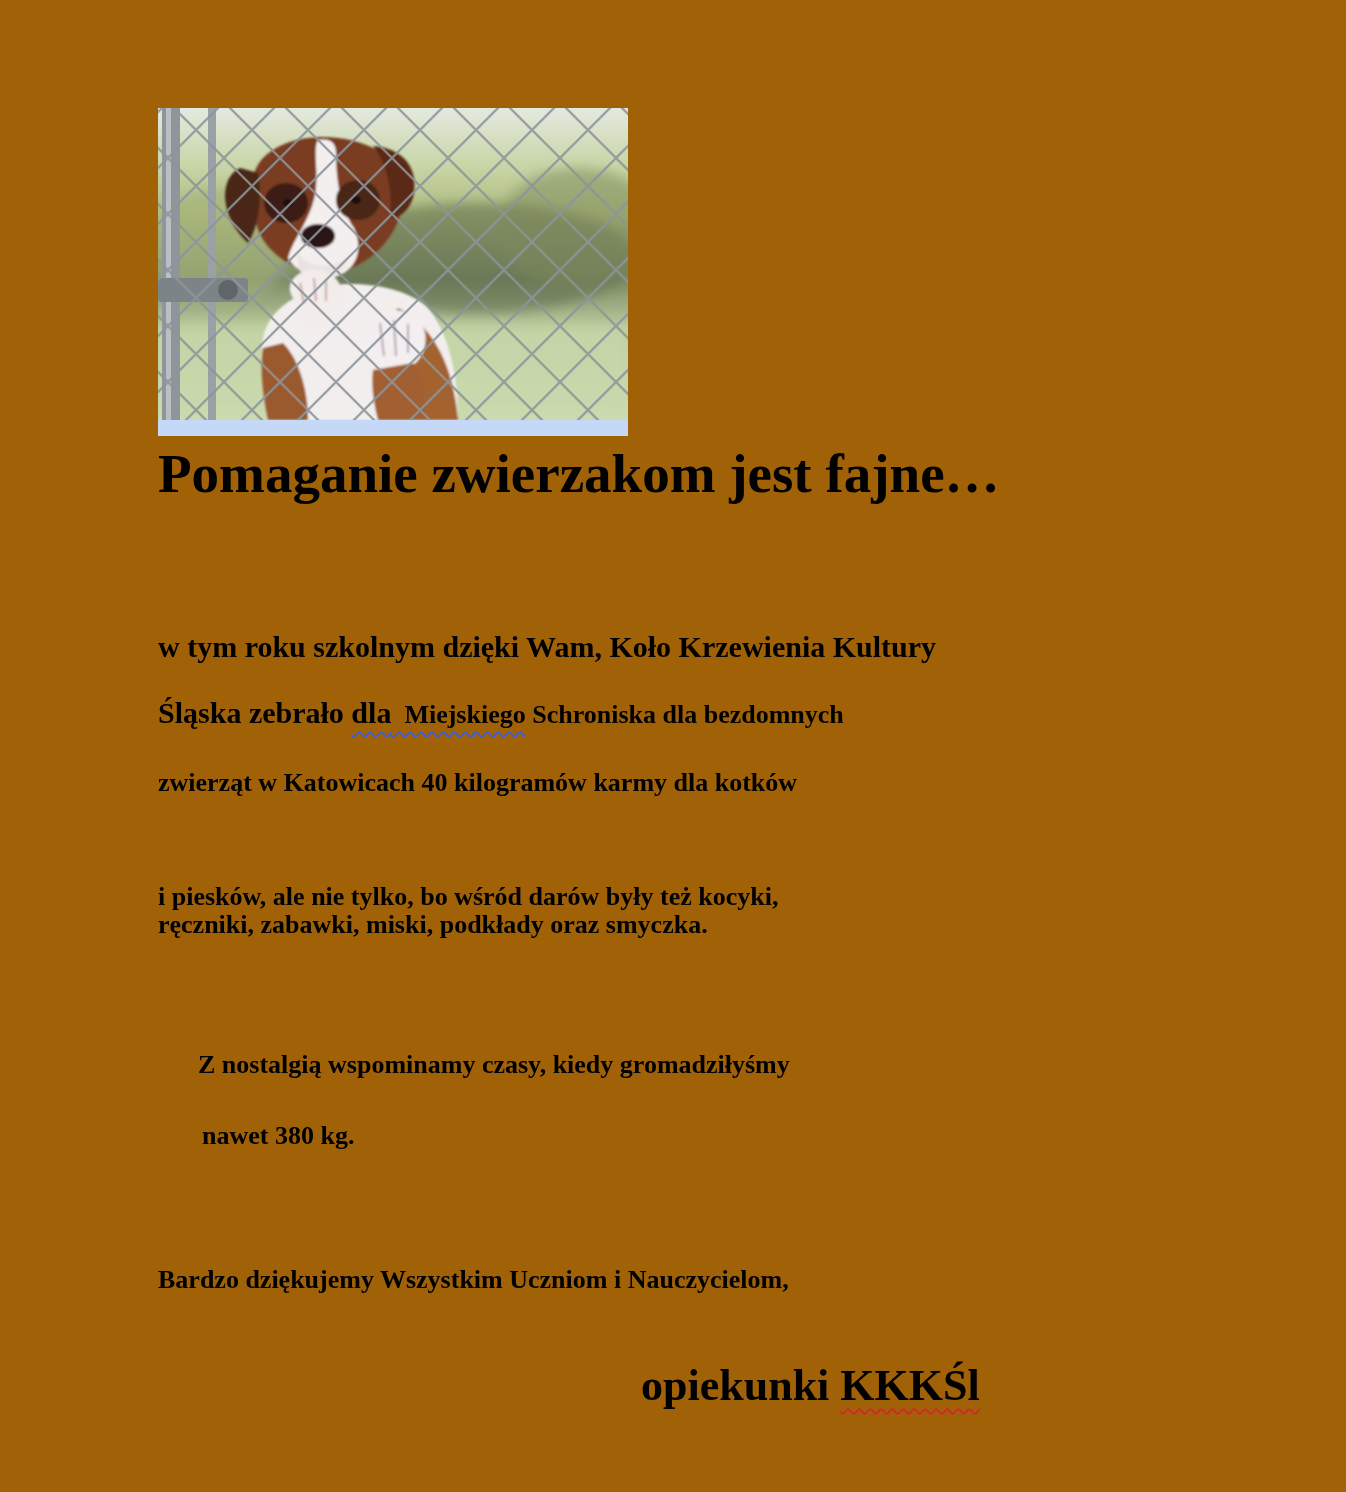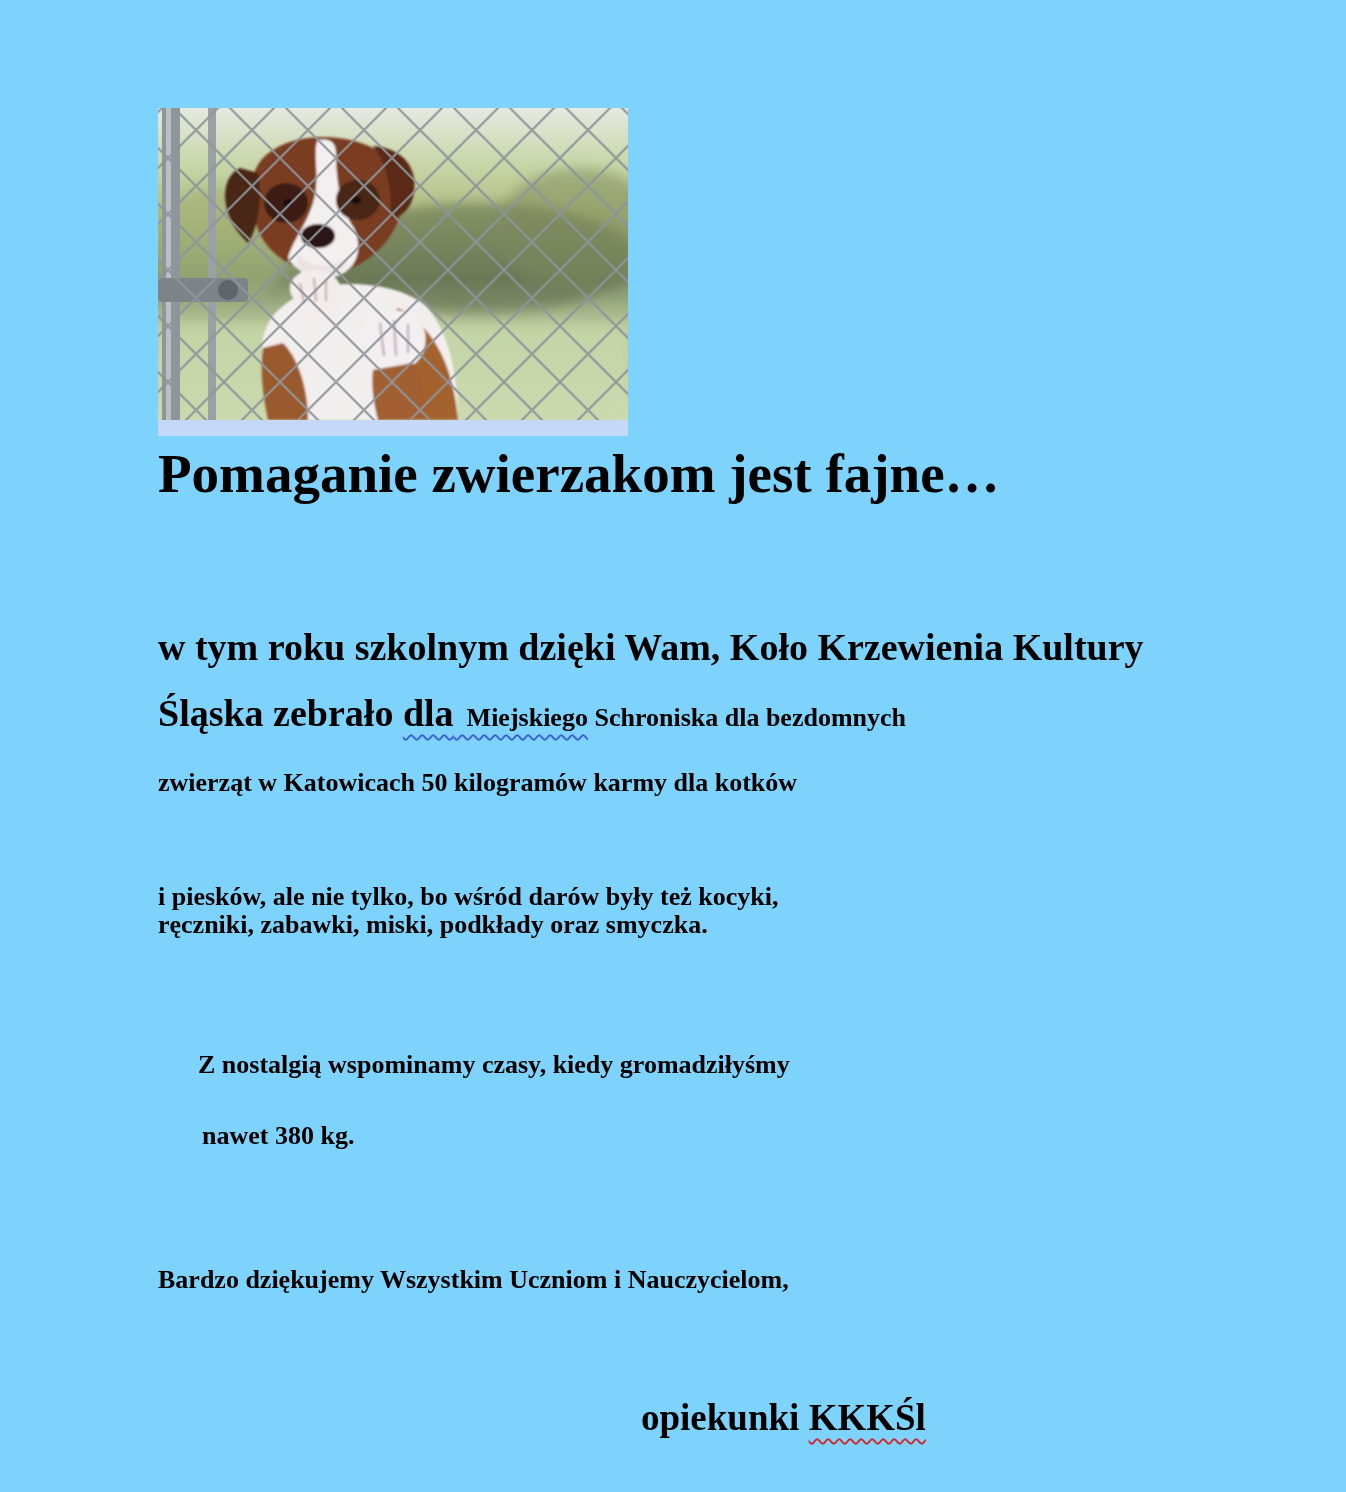--- a/index.html
+++ b/index.html
@@ -13,21 +13,21 @@
       position: relative;
       overflow: hidden;
       font-family: "Liberation Serif", "DejaVu Serif", serif;
       font-weight: bold;
       color: #000000;
     }
     .page {
       position: absolute;
       left: 0; top: 0;
       width: 1346px; height: 1492px;
-      background: #7dd3fc;
+      background: #a16207;
     }
     .photo-wrap {
       position: absolute;
       left: 158px;
       top: 108px;
       width: 470px;
       height: 328px;
     }
     .photo {
       position: absolute;
@@ -54,37 +54,37 @@
     .para {
       position: absolute;
       left: 158px;
       white-space: nowrap;
     }
     .line {
       position: absolute;
       left: 0;
       white-space: nowrap;
     }
-    .small { font-size: 38px; }
+    .small { font-size: 30px; }
     .big { font-size: 26px; }
     .wavy-blue {
       text-decoration: underline wavy #3a5fd6;
       text-decoration-thickness: 1.5px;
       text-underline-offset: 8px;
     }
     .wavy-red {
       text-decoration: underline wavy #d2262a;
       text-decoration-thickness: 1.5px;
       text-underline-offset: 8px;
     }
     .sig {
       position: absolute;
       left: 641px;
-      top: 1388px;
-      font-size: 37px;
+      top: 1356px;
+      font-size: 44px;
       line-height: 60px;
       white-space: nowrap;
     }
   </style>
 </head>
 <body>
 
 <div class="page">
 
   <div class="photo-wrap">
@@ -161,21 +161,21 @@
     <div class="selection-band"></div>
   </div>
 
   <div class="title">Pomaganie zwierzakom jest fajne…</div>
 
   <div class="para" style="top:624px;">
     <div class="line small" style="top:0px; line-height:46px;">w tym roku szkolnym dzięki Wam, Koło Krzewienia Kultury</div>
     <div class="line" style="top:64px; line-height:50px;">
       <span class="small">Śląska zebrało </span><span class="wavy-blue"><span class="small">dla</span><span class="big">&nbsp;&nbsp;Miejskiego</span></span><span class="big"> Schroniska dla bezdomnych</span>
     </div>
-    <div class="line big" style="top:134px; line-height:50px;">zwierząt w Katowicach 50 kilogramów karmy dla kotków</div>
+    <div class="line big" style="top:134px; line-height:50px;">zwierząt w Katowicach 40 kilogramów karmy dla kotków</div>
     <div class="line big" style="top:205px; line-height:50px;margin-top:43px;">i piesków, ale nie tylko, bo wśród darów były też kocyki,</div>
     <div class="line big" style="top:276px; line-height:50px;">ręczniki, zabawki, miski, podkłady oraz smyczka.</div>
   </div>
 
   <div class="para" style="top:1040px;">
     <div class="line big" style="top:0px; line-height:50px;margin-left:40px;">Z nostalgią wspominamy czasy, kiedy gromadziłyśmy</div>
     <div class="line big" style="top:71px; line-height:50px;margin-left:44px;">nawet 380 kg.</div>
   </div>
 
   <div class="para" style="top:1255px;">

